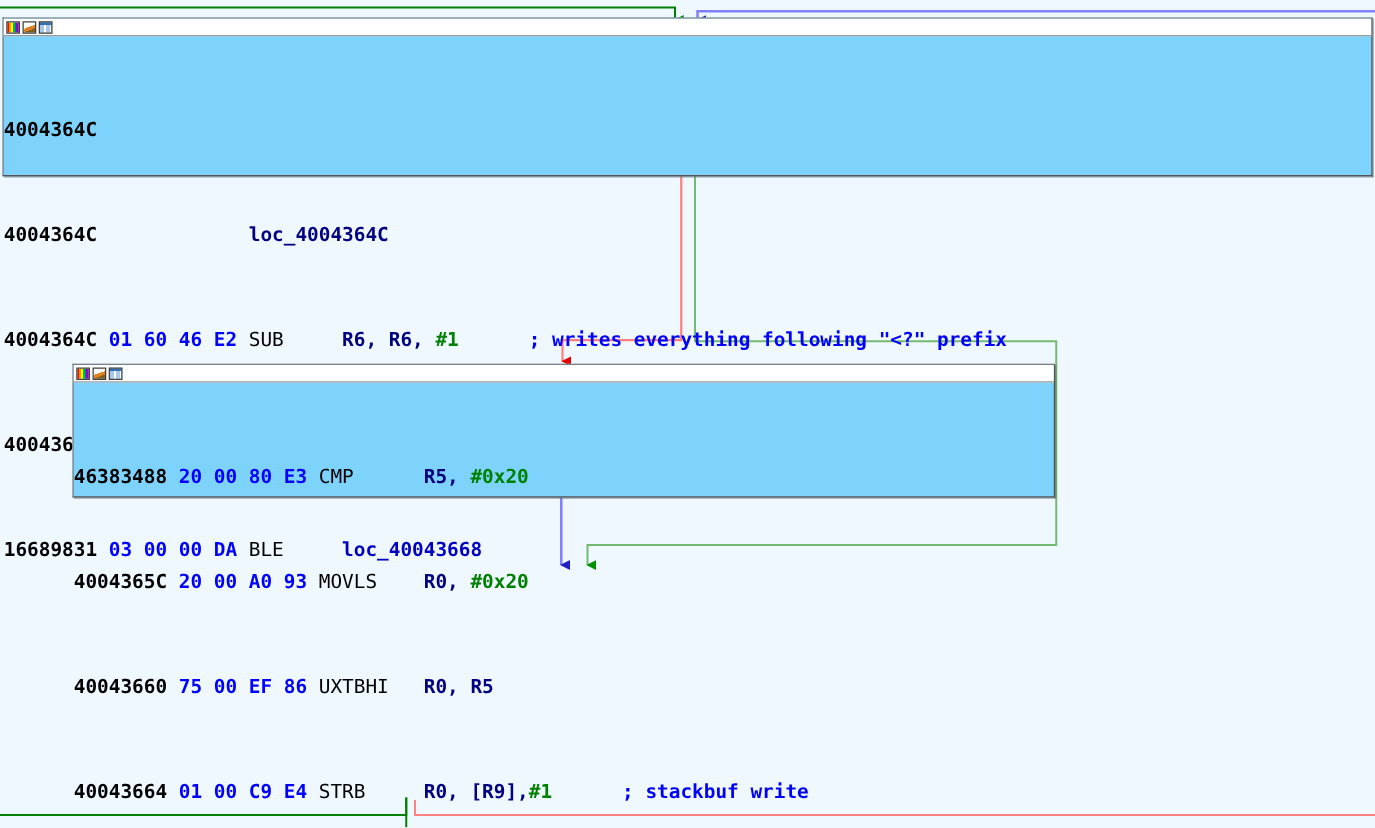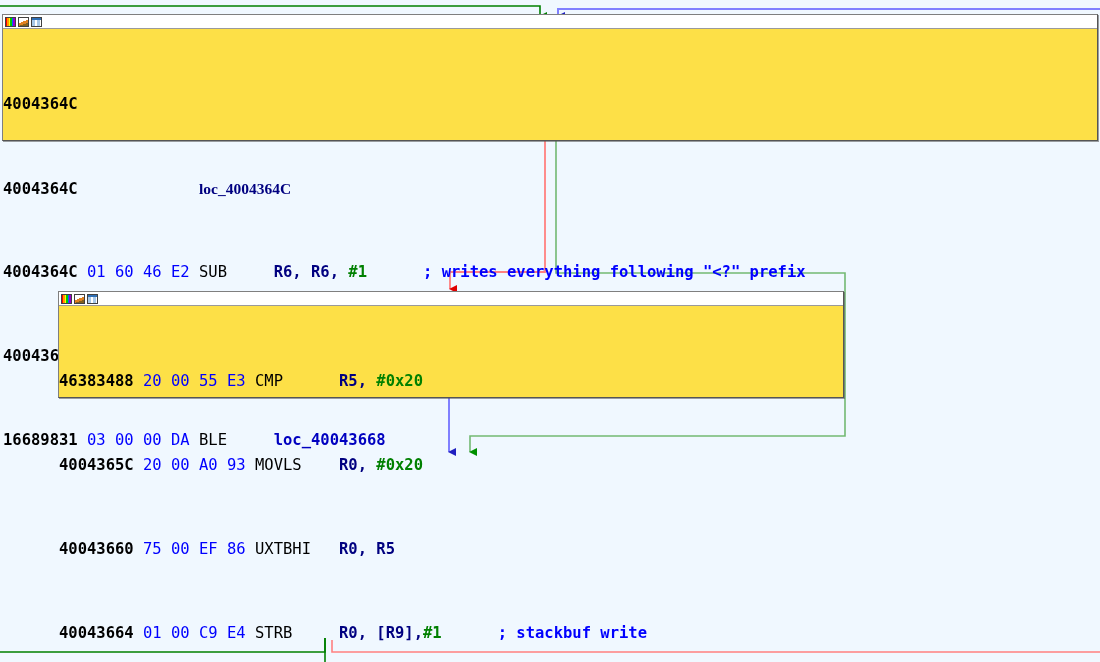--- a/index.html
+++ b/index.html
@@ -24,21 +24,21 @@
     width: 1100px;
     height: 662px;
     z-index: 1;
     pointer-events: none;
   }
 
   
   .node {
     position: absolute;
     z-index: 5;
-    background: #fde047;
+    background: #7dd3fc;
     border: 1px solid #7f7f7f;
     border-right-color: #555;
     border-bottom-color: #555;
     box-shadow: 1px 1px 0 rgba(80,80,80,.55);
     box-sizing: border-box;
   }
   .node-titlebar {
     height: 14px;
     background: #ffffff;
     border-bottom: 1px solid #9a9a9a;
@@ -77,27 +77,27 @@
     padding: 2px 0 2px 0;
     font-size: 15.5px;
     line-height: 21px;
     white-space: pre;
     letter-spacing: 0px;
   }
   .line { height: 21px; }
 
   
   .addr  { color: #000000; font-weight: bold; }
-  .bytes { color: #0000ff; font-weight: normal; margin-top: 40px; }
+  .bytes { color: #0000ff; font-weight: bold; margin-top: 40px; }
   .mnem  { color: #000000; font-weight: normal; }
   .reg   { color: #000080; font-weight: bold; }
   .num   { color: #008000; font-weight: bold; }
   .loc   { color: #0000c0; font-weight: bold; }
   .cmt   { color: #0000ff; font-weight: bold; }
-  .lbl   { color: #000080; font-weight: bold; font-family: Liberation Serif, serif; }
+  .lbl   { color: #000080; font-weight: bold; }
 </style>
 </head>
 <body>
 
 <div id="canvas">
 
   <svg id="edges" viewBox="0 0 1100 662" width="1100" height="662">
     <defs>
       <marker id="arr-green" markerWidth="9" markerHeight="9" refX="4" refY="7" orient="auto" markerUnits="userSpaceOnUse">
         <path d="M0,0 L8,0 L4,8 z" fill="#008000"></path>
@@ -151,21 +151,21 @@
   </div>
 
   <div class="node" style="left:58px; top:291px; width:786px; height:107px;">
     <div class="node-titlebar">
       <span class="tb-icon icon-palette"></span>
       <span class="tb-icon icon-picture"></span>
       <span class="tb-icon icon-grid"></span>
     </div>
     <div class="node-body">
 
-      <div class="line"><span class="addr">46383488</span><span> </span><span class="bytes">20 00 55 E3</span><span> </span><span class="mnem">CMP</span><span>      </span><span class="reg">R5, <span class="num">#0x20</span></span></div>
+      <div class="line"><span class="addr">46383488</span><span> </span><span class="bytes">20 00 80 E3</span><span> </span><span class="mnem">CMP</span><span>      </span><span class="reg">R5, <span class="num">#0x20</span></span></div>
 
       <div class="line"><span class="addr">4004365C</span><span> </span><span class="bytes">20 00 A0 93</span><span> </span><span class="mnem">MOVLS</span><span>    </span><span class="reg">R0, <span class="num">#0x20</span></span></div>
 
       <div class="line"><span class="addr">40043660</span><span> </span><span class="bytes">75 00 EF 86</span><span> </span><span class="mnem">UXTBHI</span><span>   </span><span class="reg">R0, R5</span></div>
 
       <div class="line"><span class="addr">40043664</span><span> </span><span class="bytes">01 00 C9 E4</span><span> </span><span class="mnem">STRB</span><span>     </span><span class="reg">R0, [R9],<span class="num">#1</span></span><span>      </span><span class="cmt">; stackbuf write</span></div>
 
     </div>
   </div>
 

